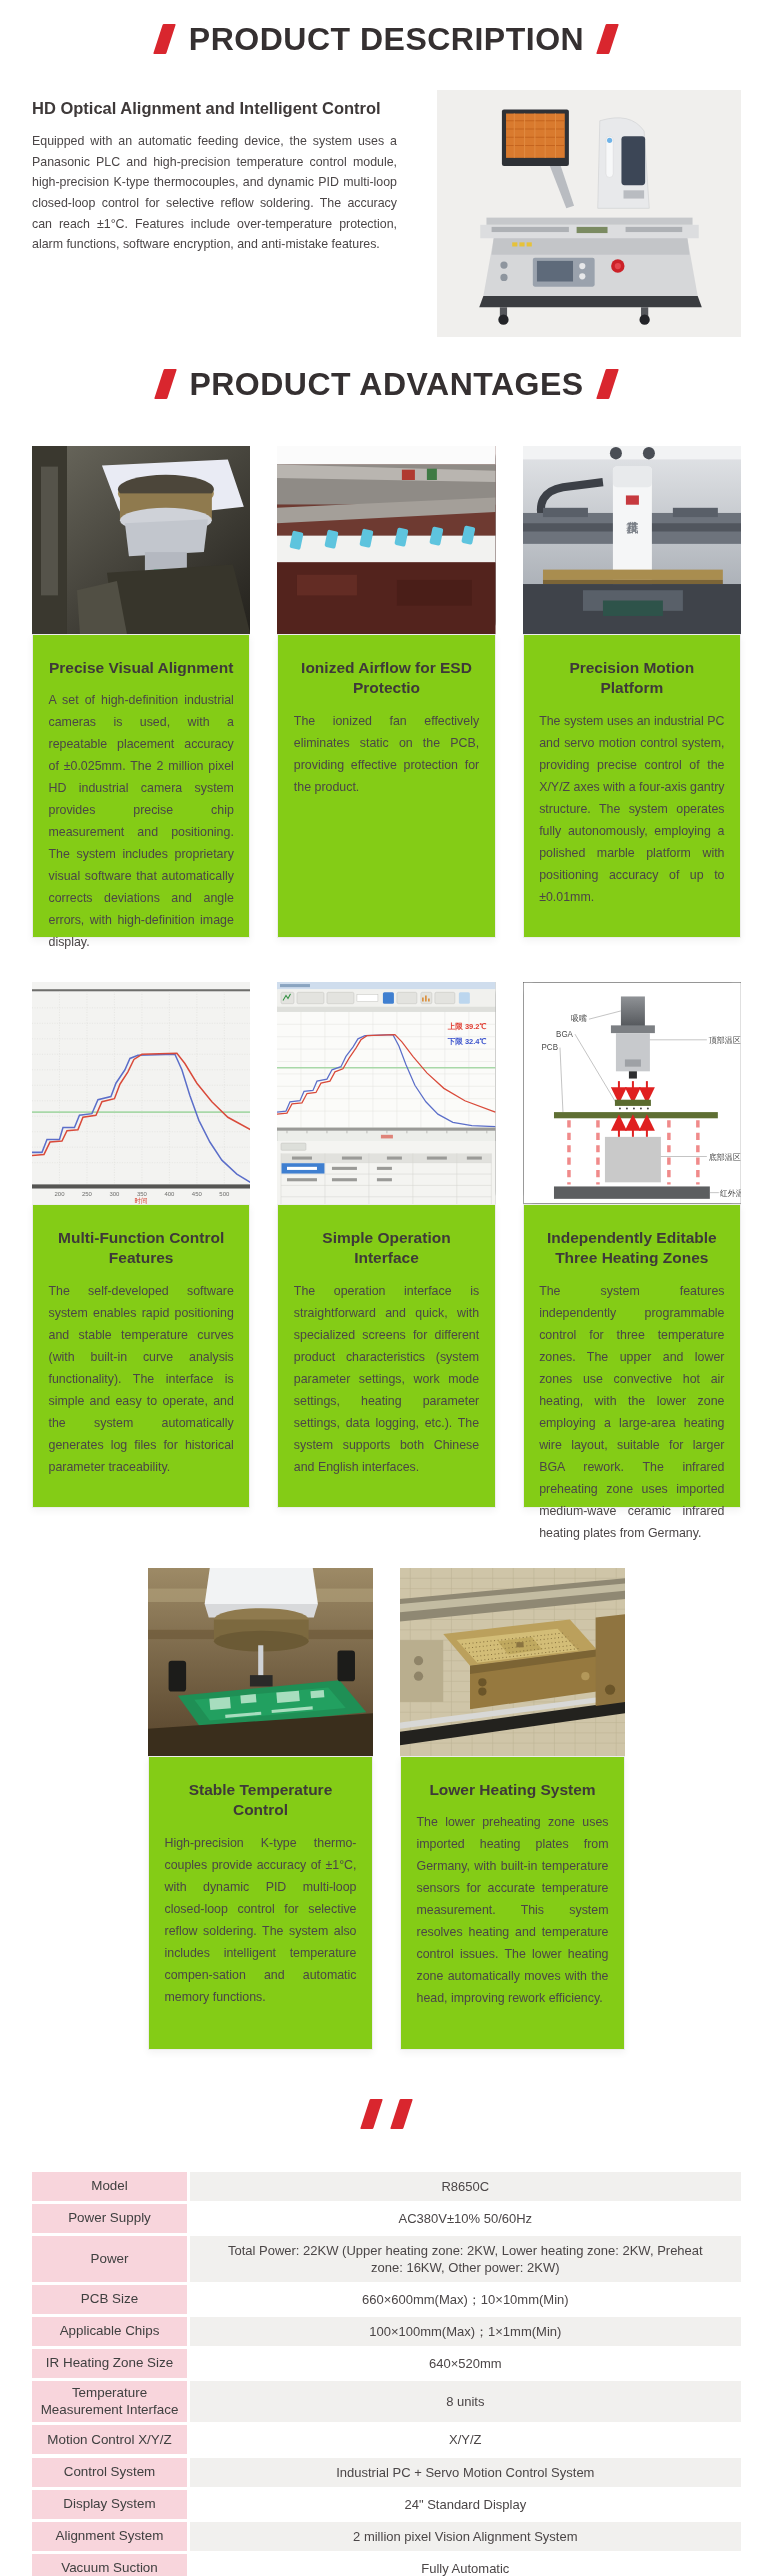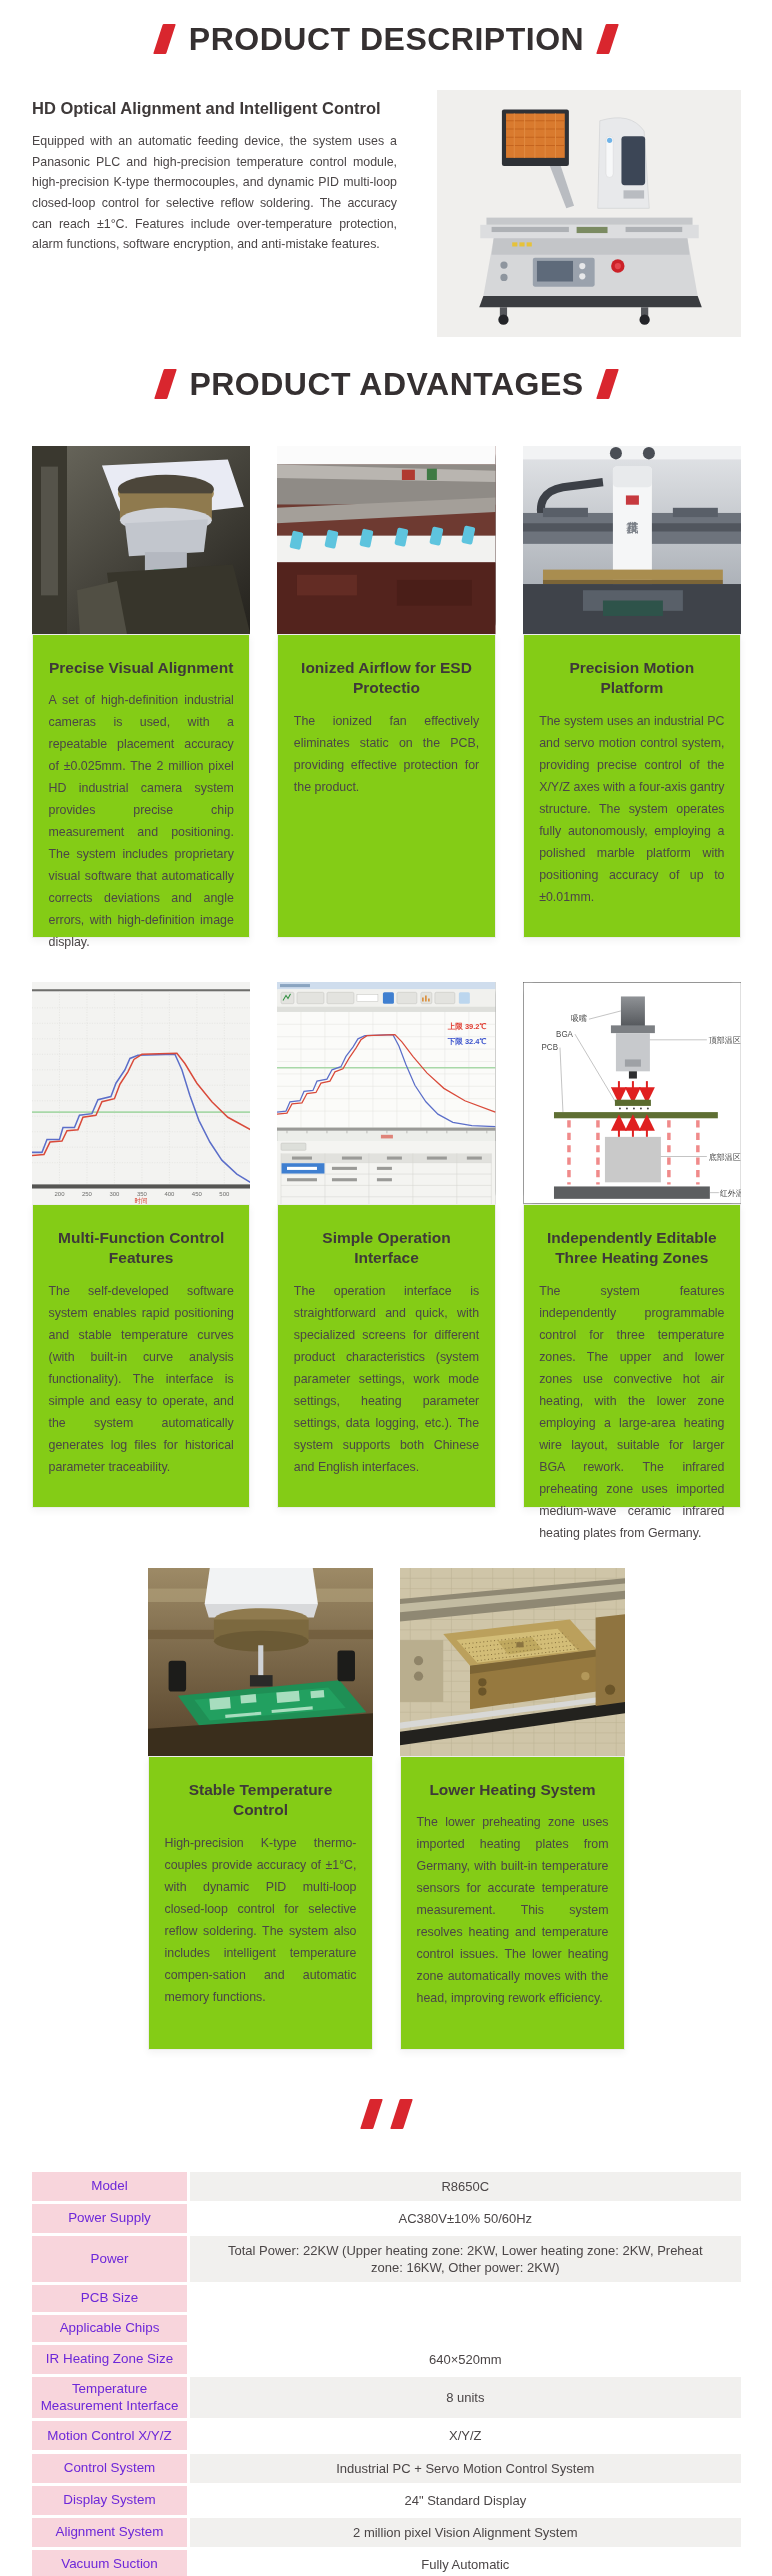--- a/index.html
+++ b/index.html
@@ -38,21 +38,21 @@
   .adv-body h4 { font-size:15.5px; line-height:20.6px; font-weight:bold; text-align:center; color:#3e3939; margin-bottom:11.3px; }
   .adv-body p { font-size:12.4px; line-height:22px; text-align:justify; color:#4b4647; }
 
   .mt56 { margin-top:29px; } .mt83 { margin-top:43px; } .mt85 { margin-top:44px; }
   .mt117 { margin-top:60px; } .mt90 { margin-top:46px; }
 
   
   .spec { margin:39px 32px 0 32px; }
   .spec-row { display:flex; gap:2.6px; margin-bottom:3.1px; }
   .spec-label {
-    width:155px; min-height:27px; background:#f8d5dc; color:#6d28d9;
+    width:155px; min-height:27px; background:#f8d5dc; color:#404040;
     display:flex; align-items:center; justify-content:center; text-align:center;
     font-size:13.4px; line-height:16.5px; padding:4.1px 7.2px;
   }
   .spec-value {
     flex:1; min-height:27px; display:flex; align-items:center; justify-content:center; text-align:center;
     font-size:13px; line-height:17px; color:#4b4647; padding:6px 28px; background:#ffffff;
   }
   .spec-row:nth-child(odd) .spec-value { background:#f1f0ee; }
 
   
@@ -499,23 +499,25 @@
   <div class="spec-row">
     <div class="spec-label">Power Supply</div>
     <div class="spec-value">AC380V±10% 50/60Hz</div>
   </div>
   <div class="spec-row">
     <div class="spec-label">Power</div>
     <div class="spec-value">Total Power: 22KW (Upper heating zone: 2KW, Lower heating zone: 2KW, Preheat zone: 16KW, Other power: 2KW)</div>
   </div>
   <div class="spec-row">
     <div class="spec-label">PCB Size</div>
+    <div class="spec-value">660×600mm(Max)；10×10mm(Min)</div>
   </div>
   <div class="spec-row">
     <div class="spec-label">Applicable Chips</div>
+    <div class="spec-value">100×100mm(Max)；1×1mm(Min)</div>
   </div>
   <div class="spec-row">
     <div class="spec-label">IR Heating Zone Size</div>
     <div class="spec-value">640×520mm</div>
   </div>
   <div class="spec-row">
     <div class="spec-label">Temperature Measurement Interface</div>
     <div class="spec-value">8 units</div>
   </div>
   <div class="spec-row">

